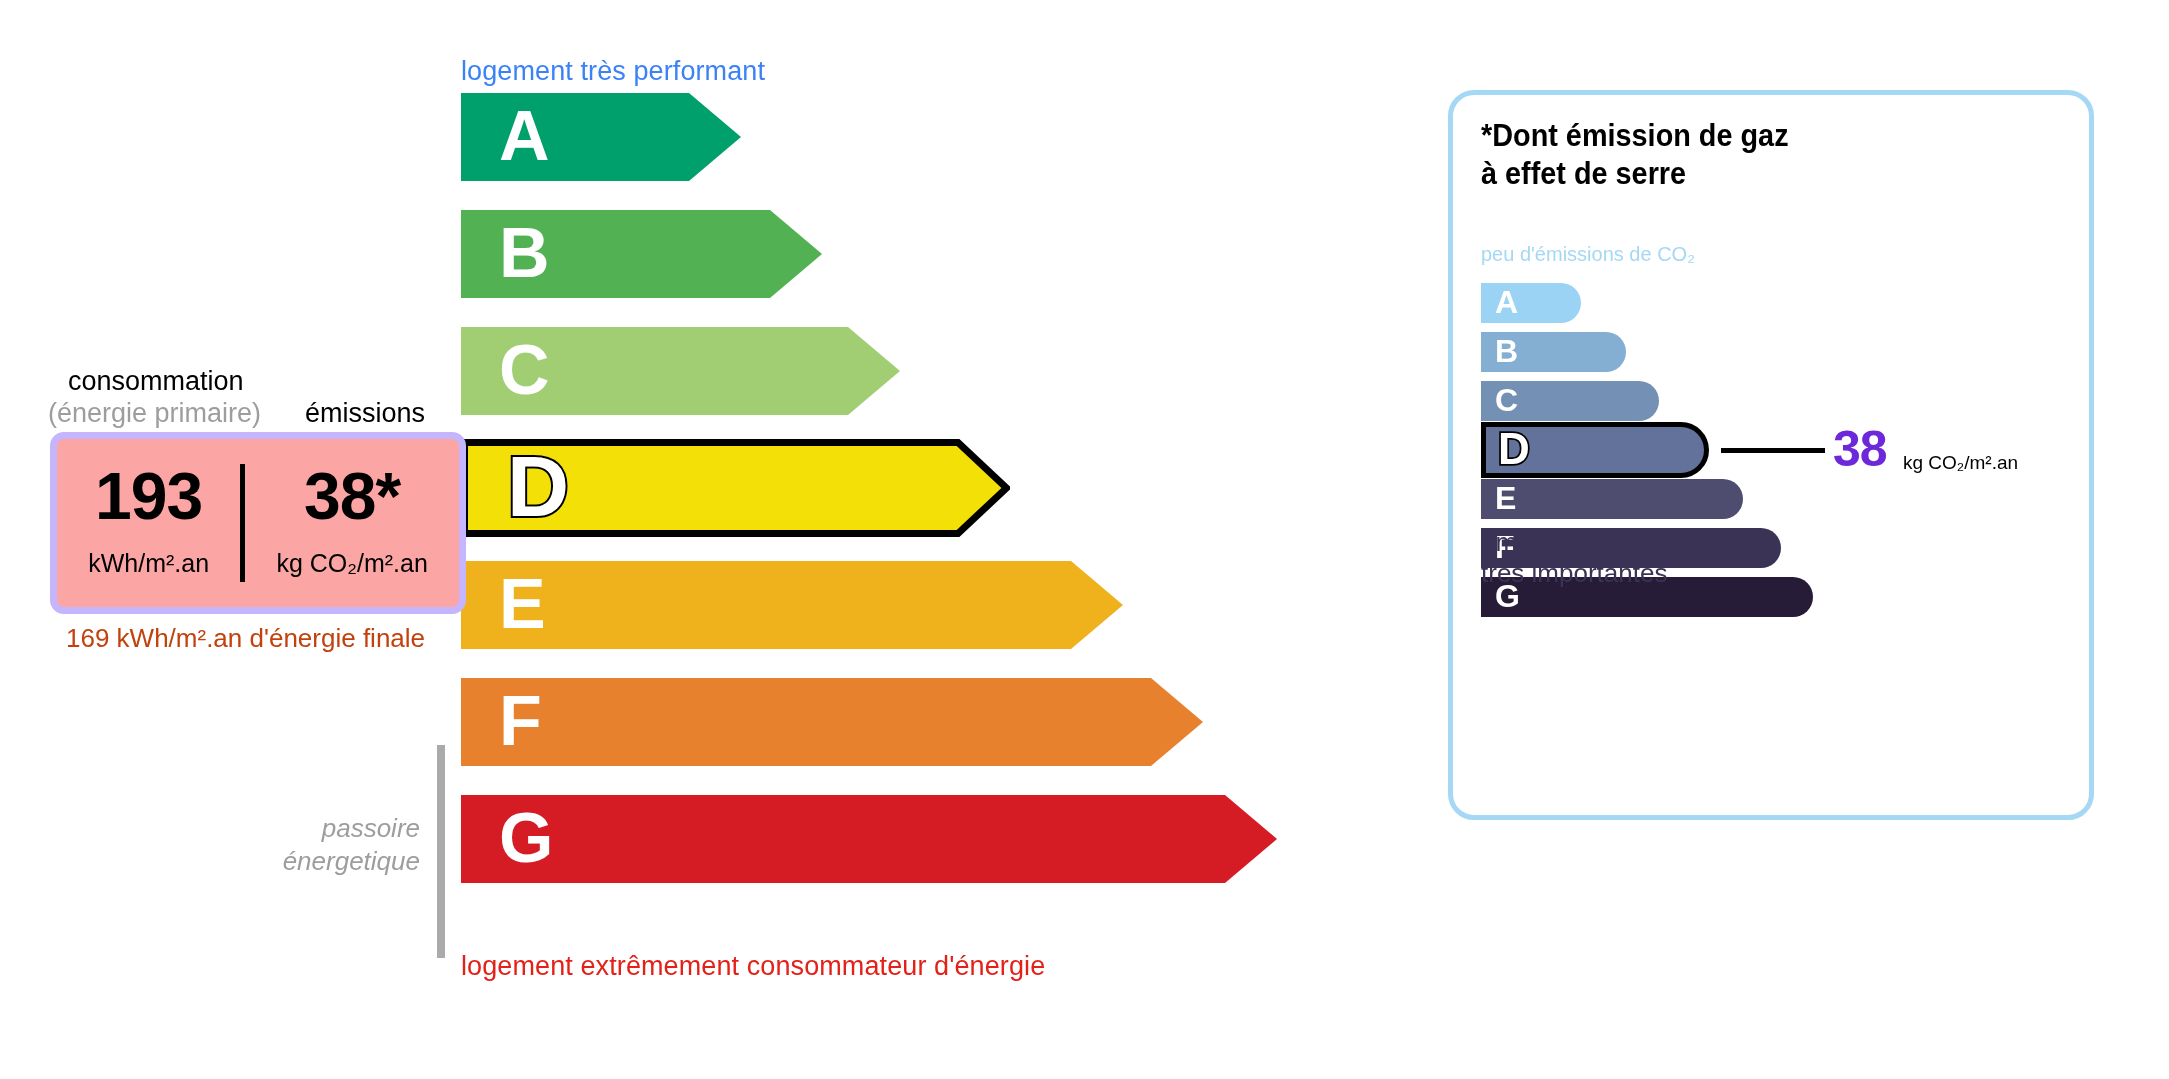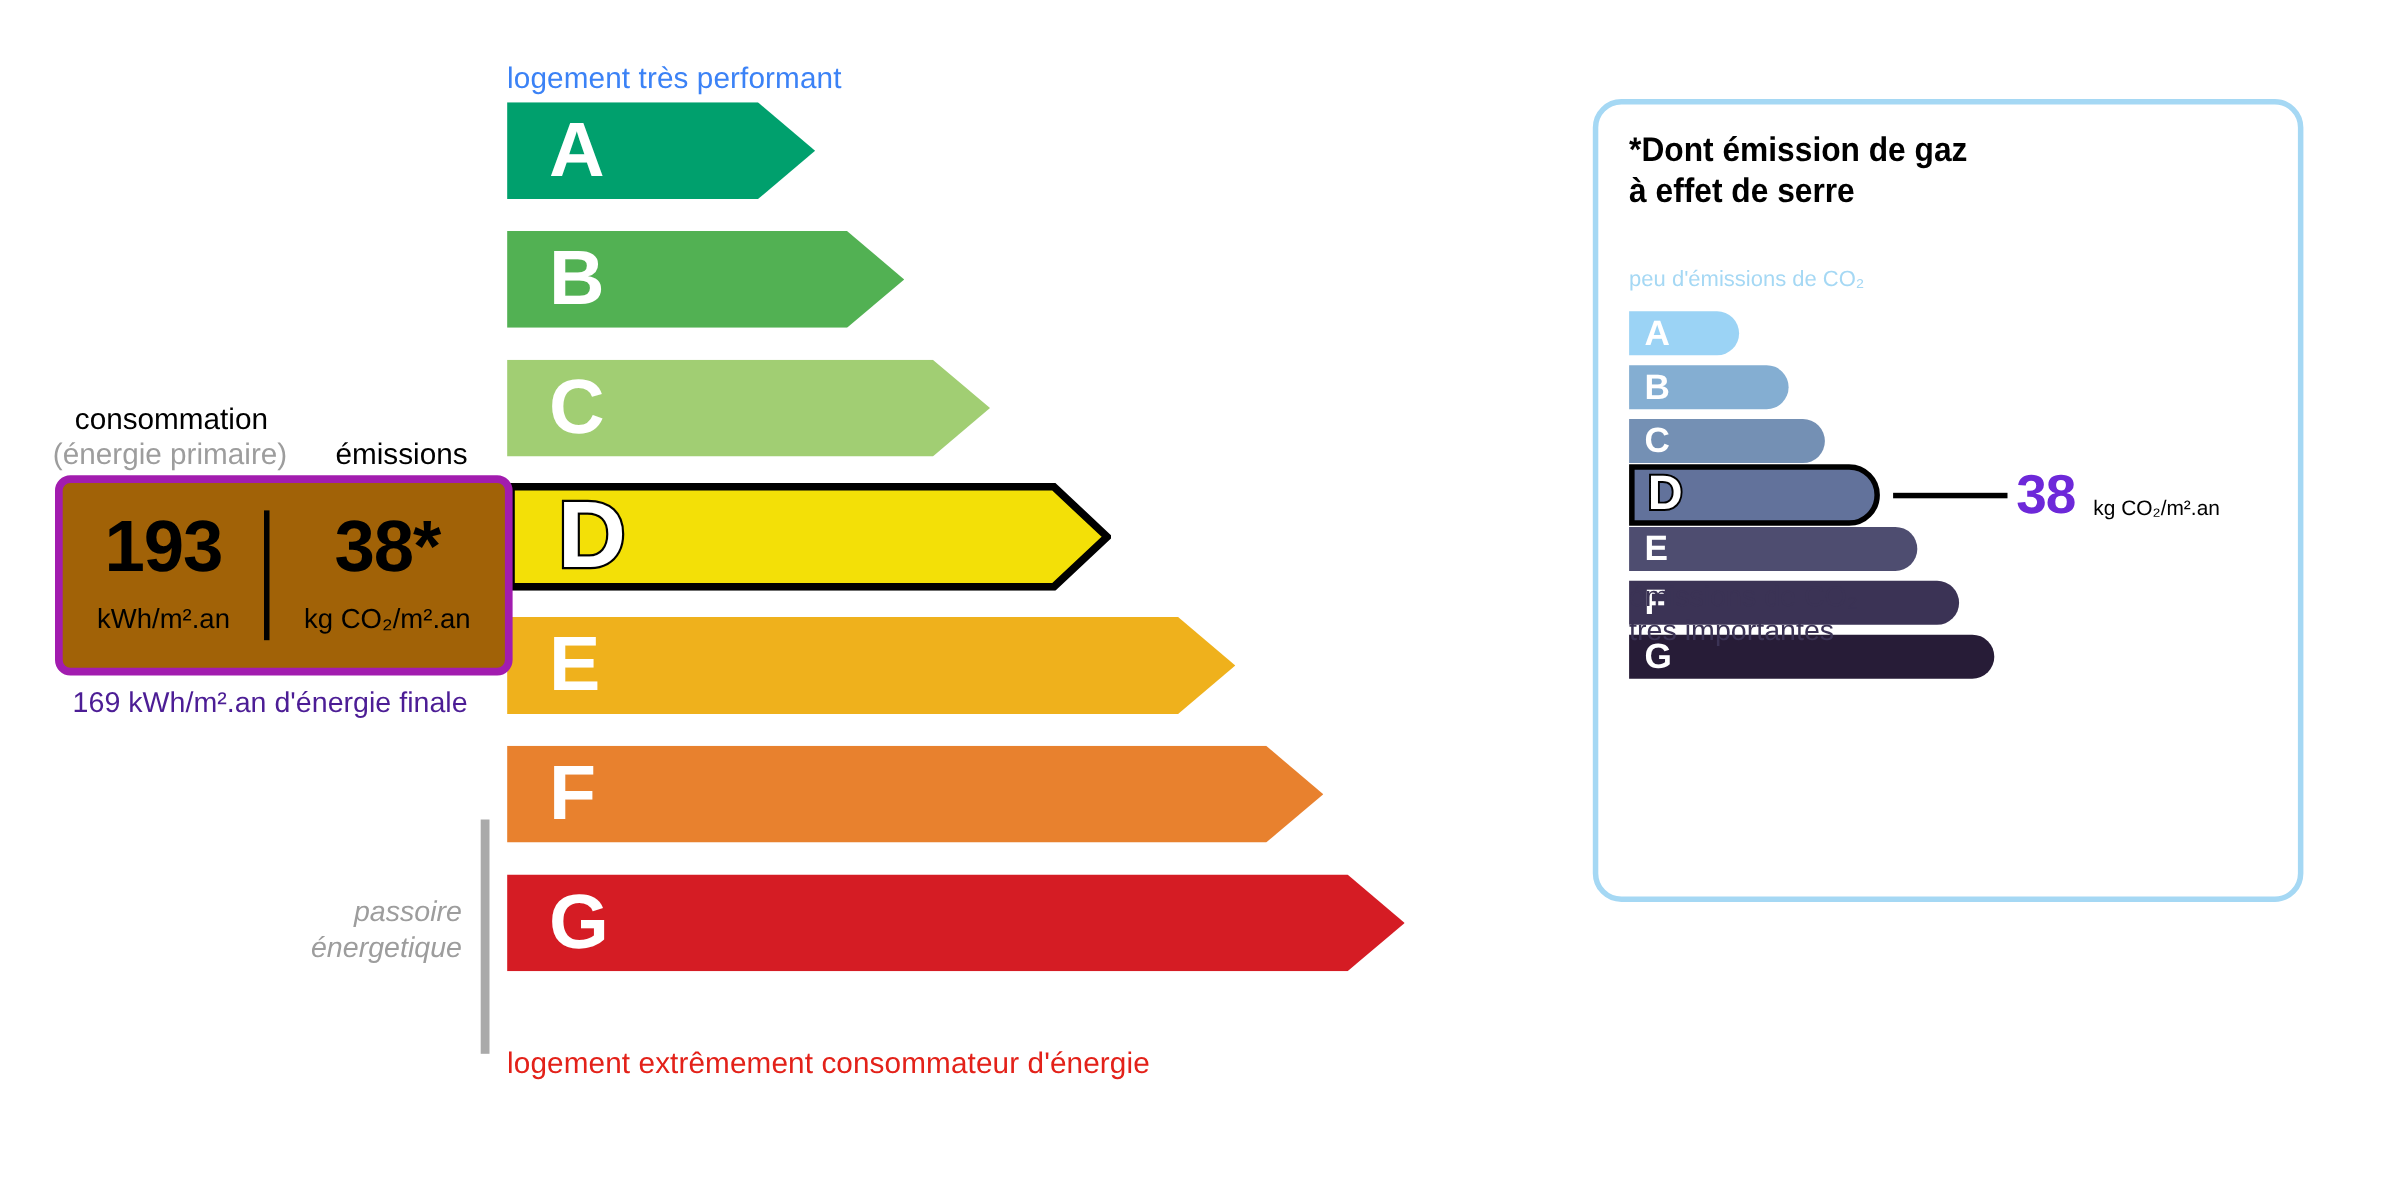--- a/index.html
+++ b/index.html
@@ -80,23 +80,23 @@
     left: 46px;
   }
 
   
   #value-box {
     position: absolute;
     left: 50px;
     top: 432px;
     width: 416px;
     height: 182px;
-    border: 7px solid #a21caf;
+    border: 7px solid #c4b5fd;
     border-radius: 14px;
-    background: #a16207;
+    background: #fca5a5;
     box-sizing: border-box;
     z-index: 6;
   }
   #value-box-inner {
     display: flex;
     height: 100%;
     align-items: center;
   }
   .value-cell {
     flex: 1 1 auto;
@@ -145,21 +145,21 @@
     top: 398px;
     font-size: 27px;
     color: #000000;
     white-space: nowrap;
   }
   #label-final-energy {
     position: absolute;
     left: 66px;
     top: 622px;
     font-size: 26px;
-    color: #4c1d95;
+    color: #c2410c;
     line-height: 1.28;
     white-space: nowrap;
   }
 
   
   #passoire-bar {
     position: absolute;
     left: 437px;
     top: 745px;
     width: 8px;

